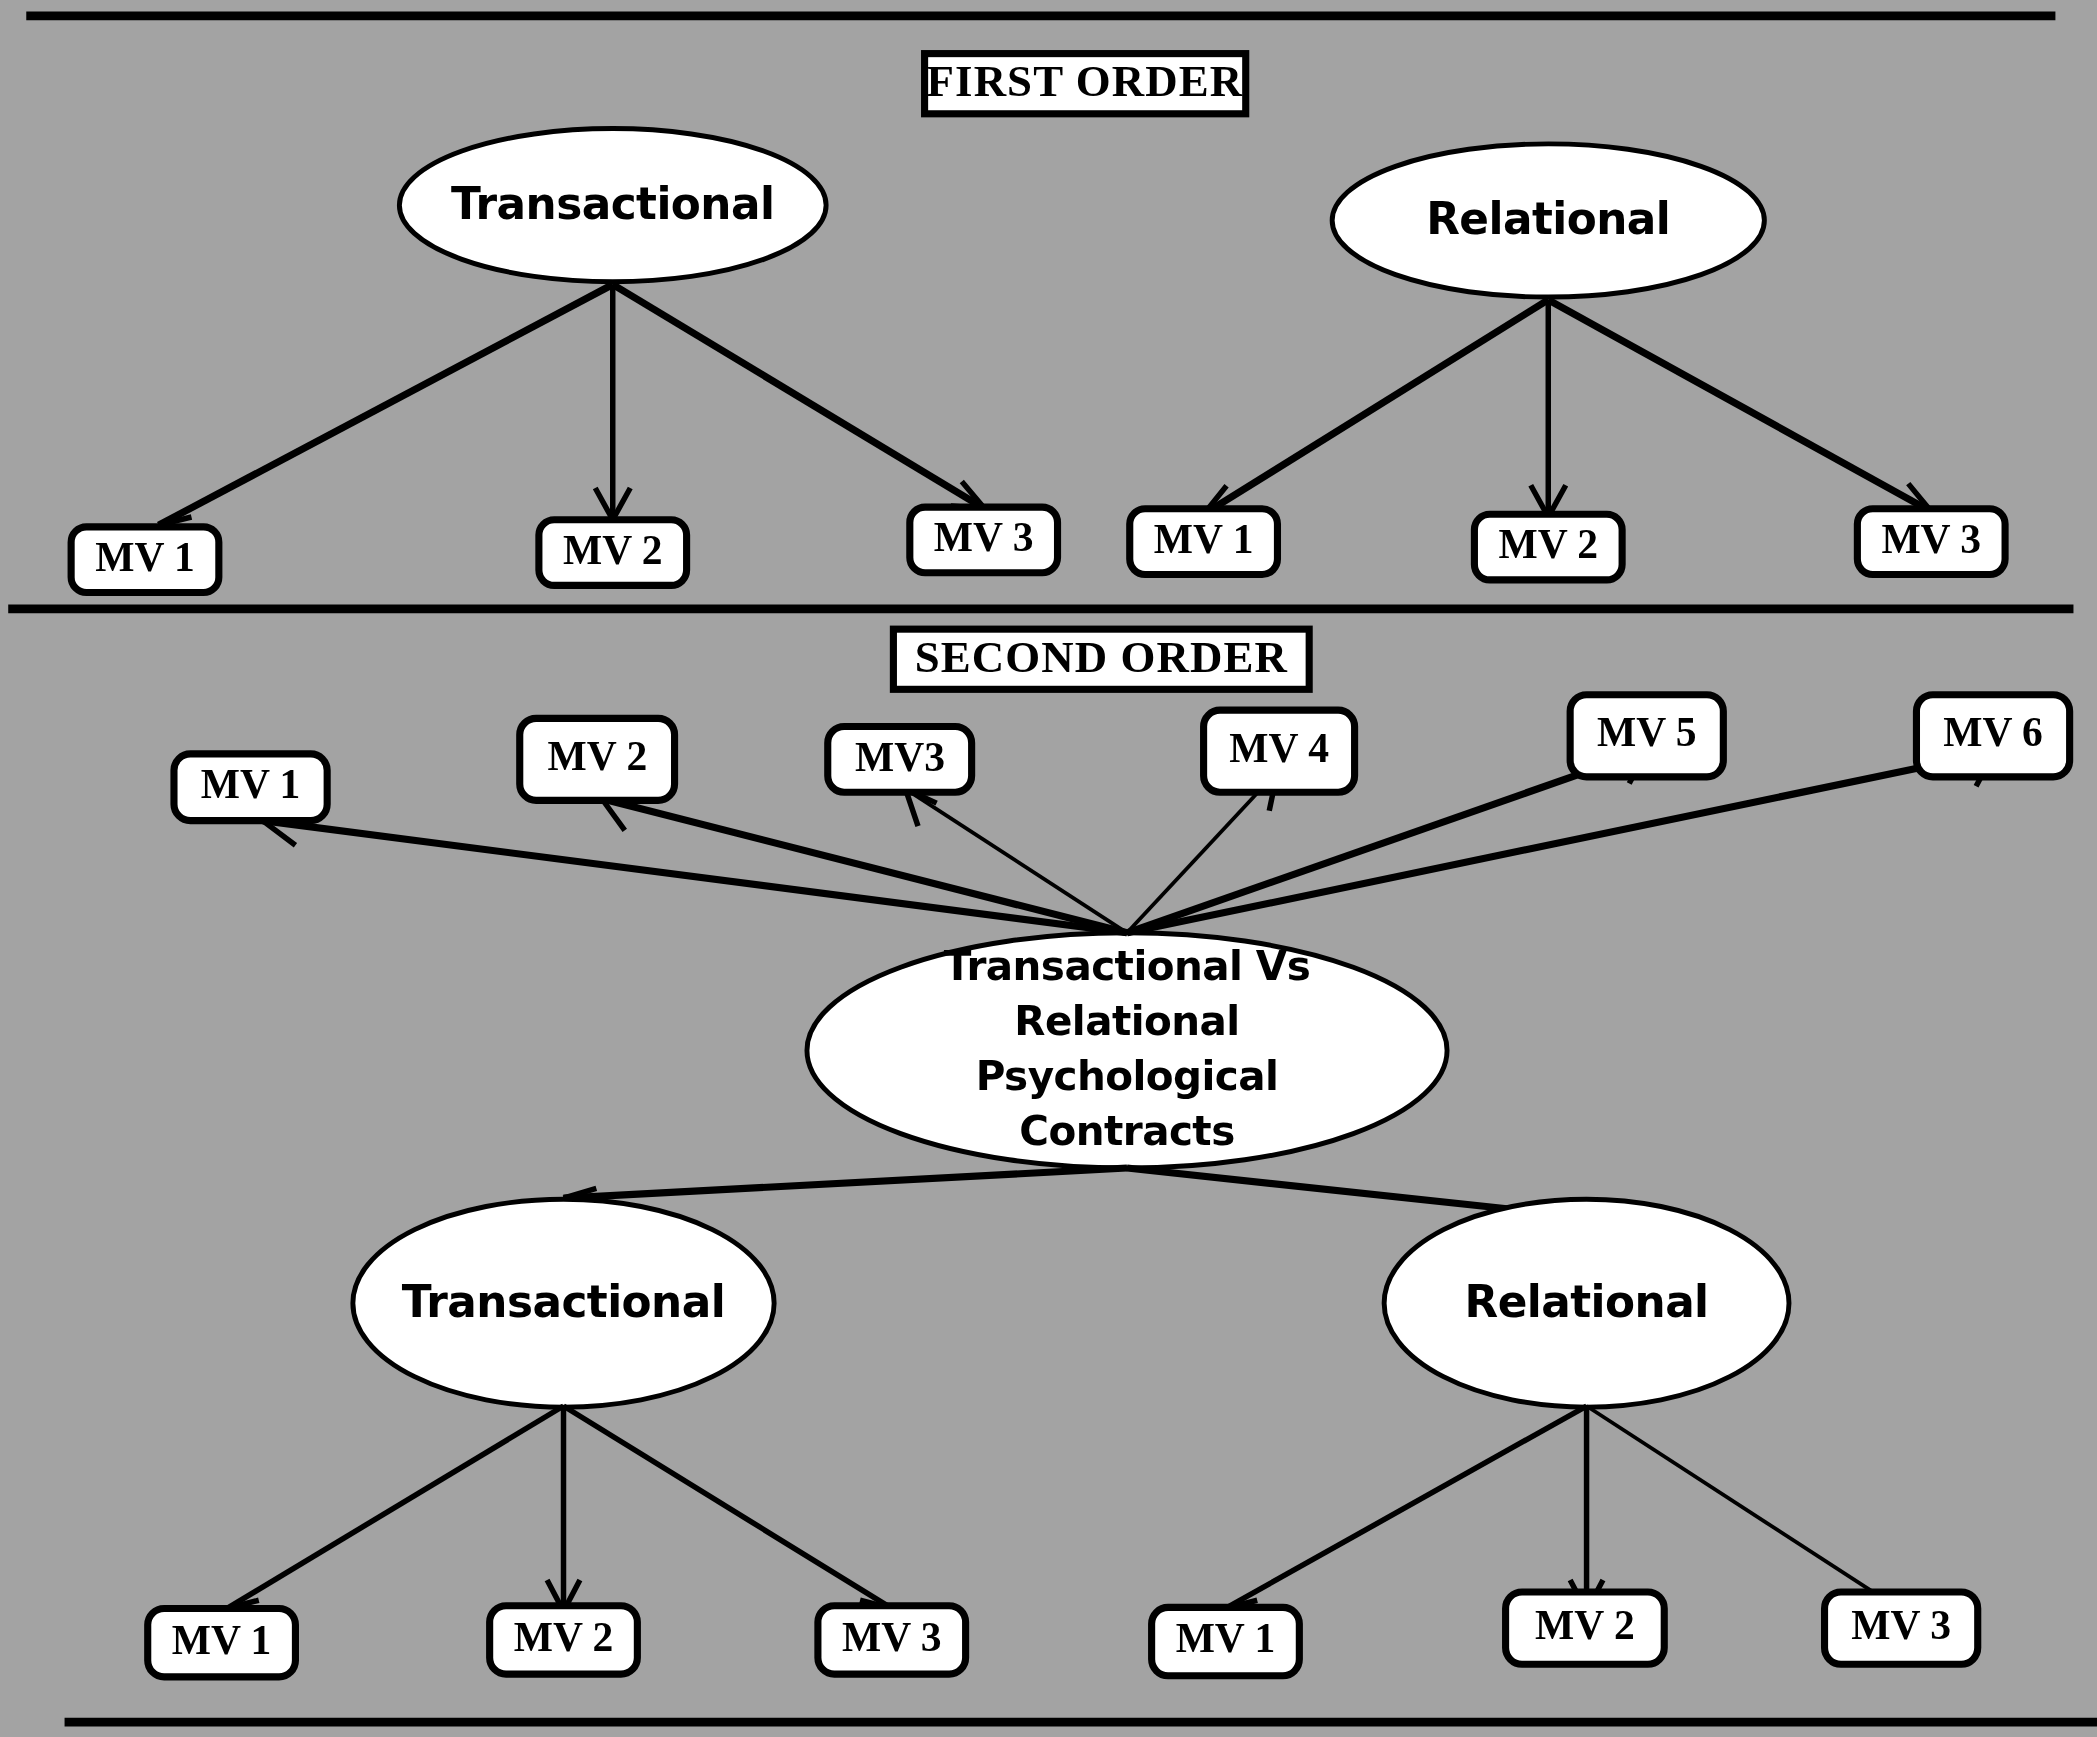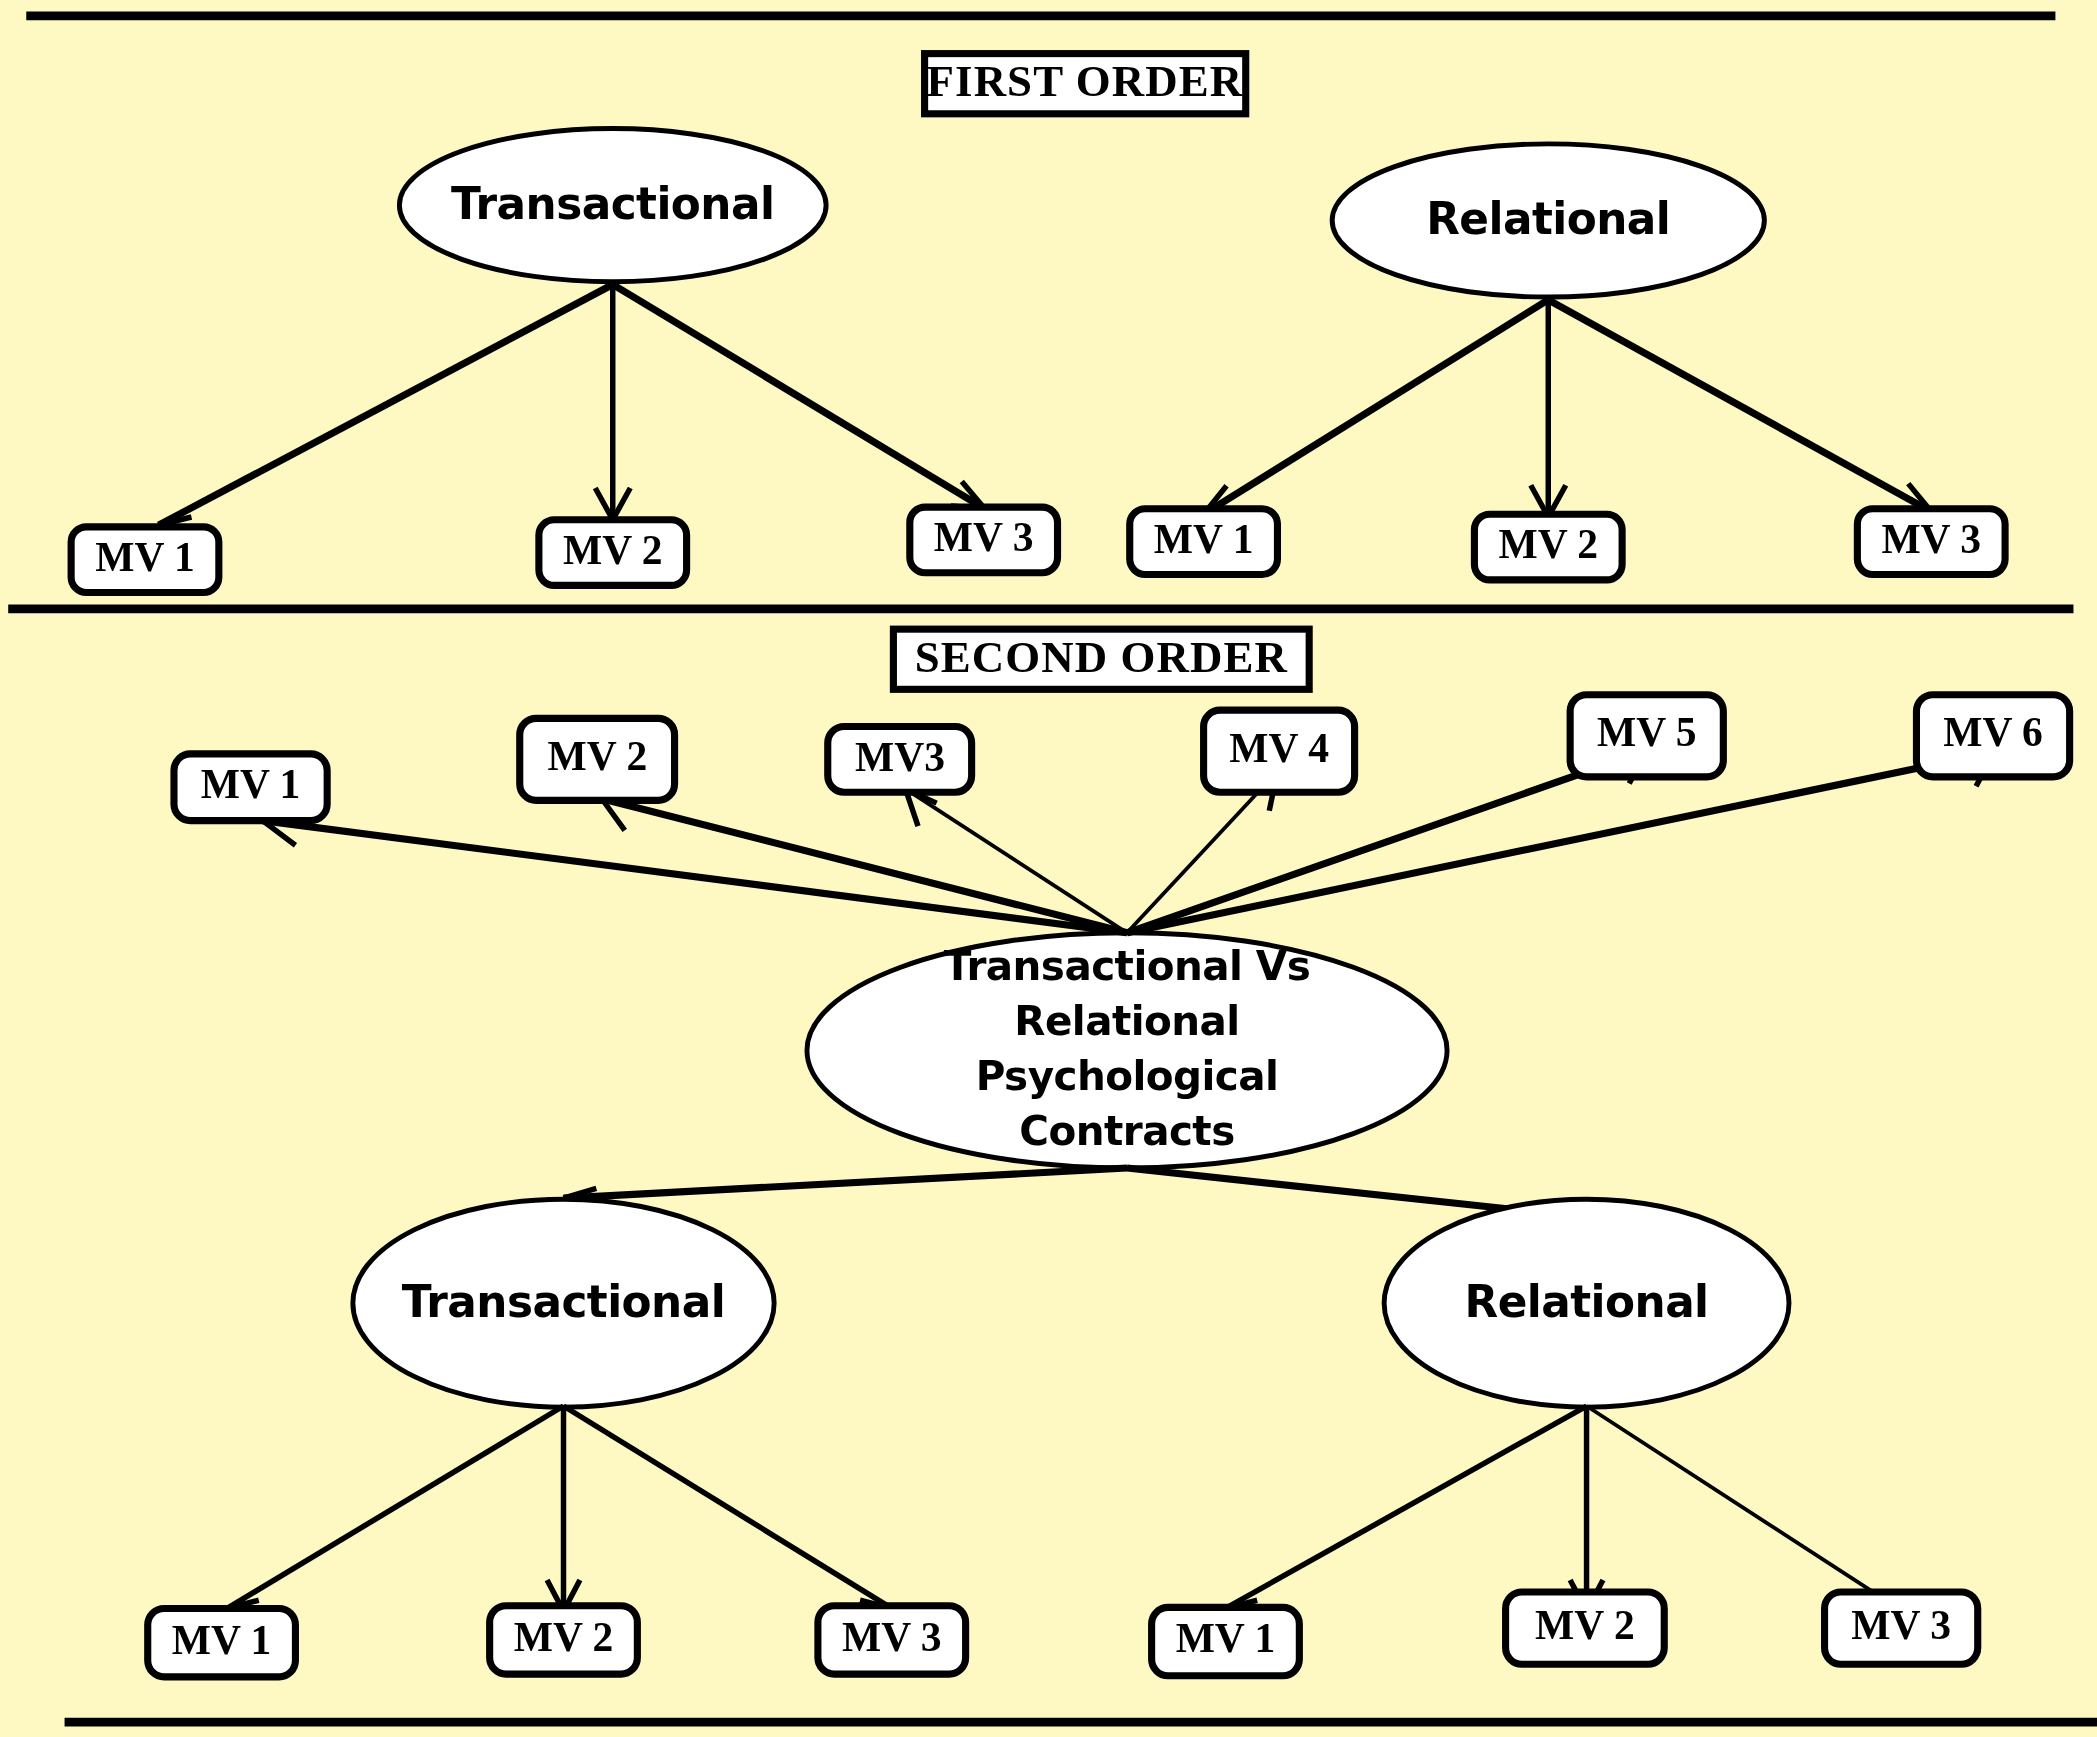--- a/index.html
+++ b/index.html
@@ -7,21 +7,21 @@
     padding: 0;
     background: #ffffff;
   }
   body {
     font-family: "Liberation Sans", sans-serif;
   }
   #stage {
     position: relative;
     width: 2097px;
     height: 1737px;
-    background: #fef9c3;
+    background: #a3a3a3;
     overflow: hidden;
   }
   svg.diagram {
     display: block;
     width: 2097px;
     height: 1737px;
   }
   .node-ellipse {
     fill: #ffffff;
     stroke: #000000;

